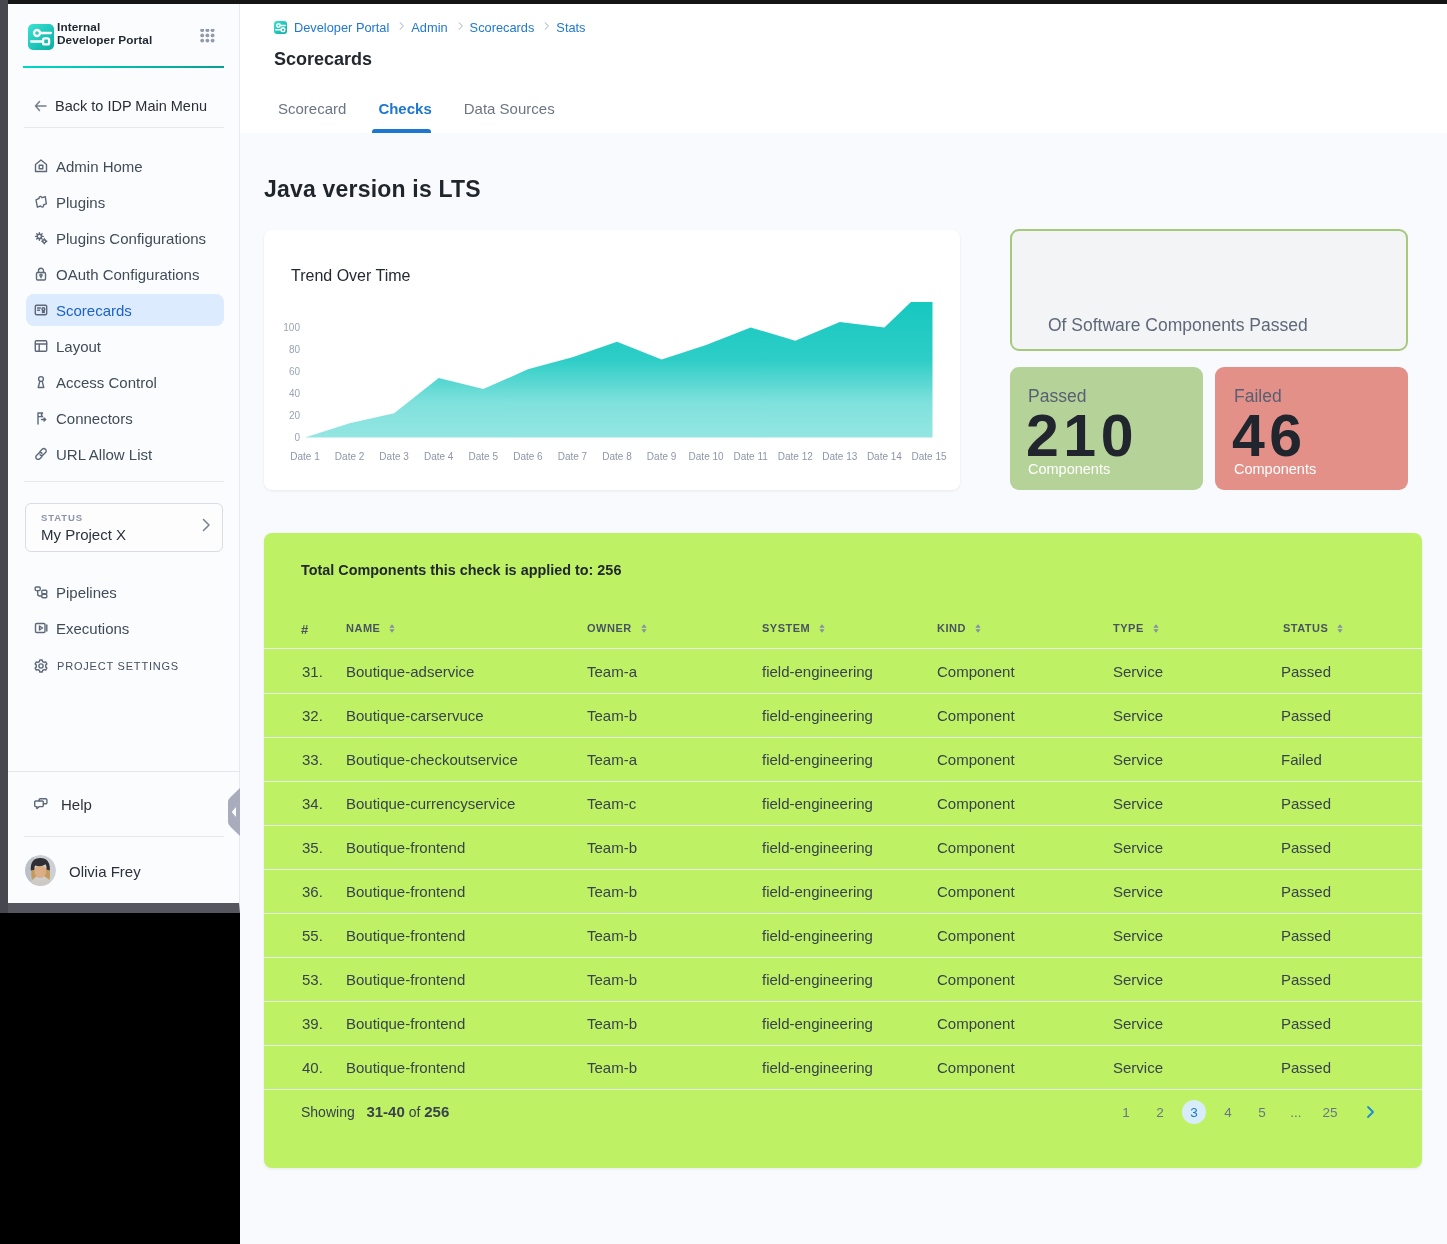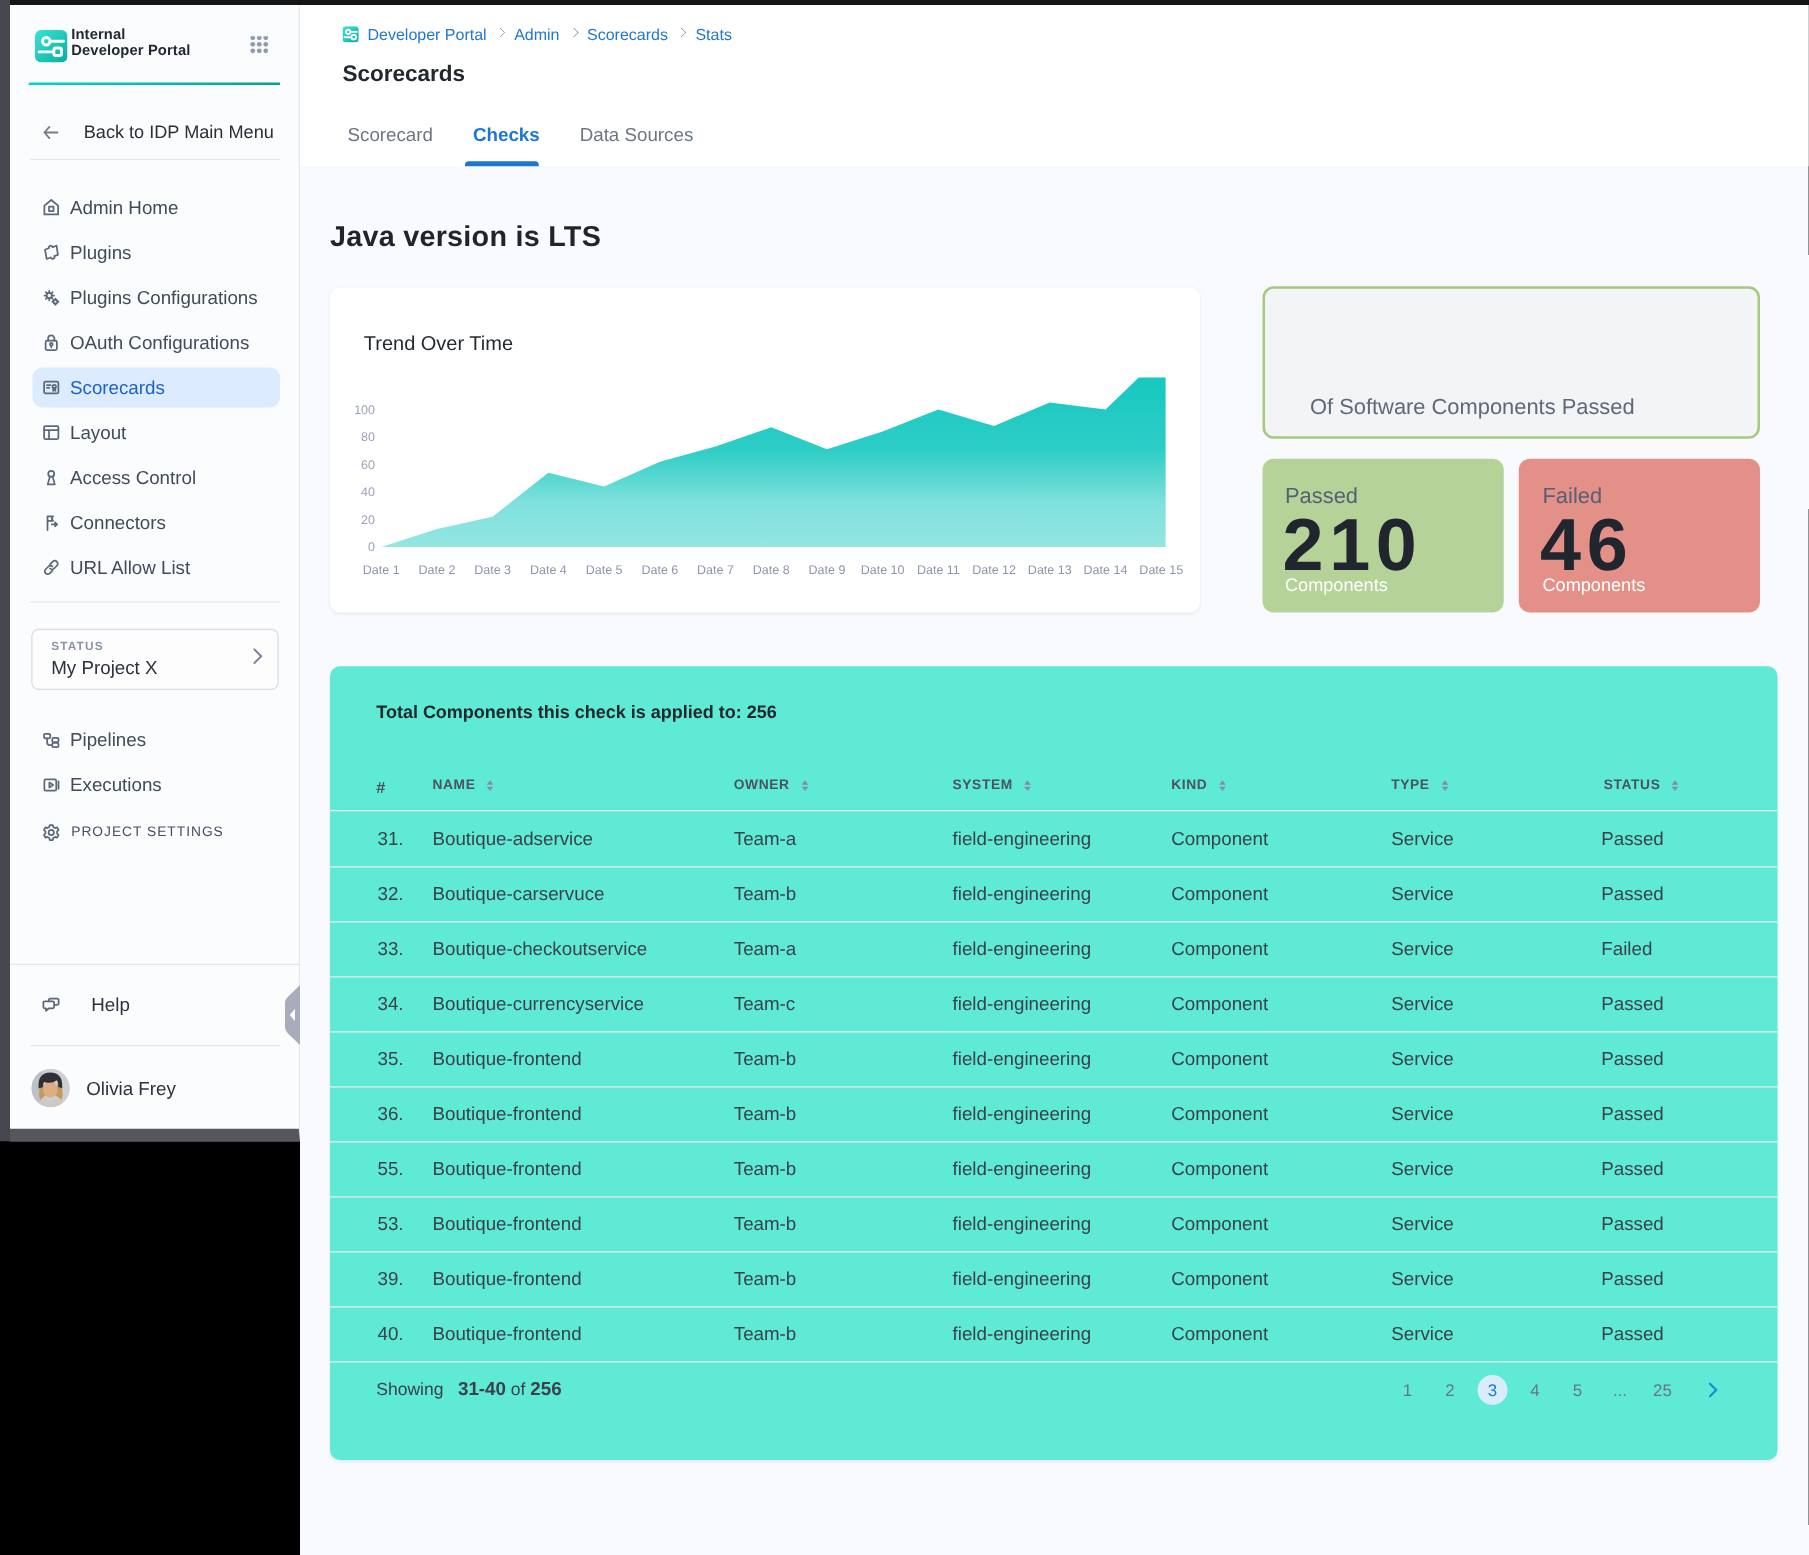--- a/index.html
+++ b/index.html
@@ -13,31 +13,31 @@
   
   #sidebar { left:8px; top:4px; width:232px; height:909px; background:#fbfcfe; border-right:1px solid #e7e9ec; border-bottom:10px solid #56565e; }
   #logo { left:28px; top:24px; }
   #brand { left:57px; top:20.5px; width:150px; font-size:11.8px; line-height:13.8px; font-weight:bold; color:#1f2730; letter-spacing:0.1px;}
   #gridicon { left:200px; top:29px; }
   #tealline { left:23px; top:65.5px; width:201px; height:2px; background:linear-gradient(90deg,#00d8ca,#0a9e96); }
   .navrow { left:33px; height:32px; display:flex; align-items:center; }
   .navrow svg { flex:0 0 16px; }
   .navtext { margin-left:7px; font-size:15px; color:#414c59; white-space:nowrap; }
   #backrow { left:34px; top:90px; height:32px; display:flex; align-items:center;}
-  #backtext { margin-left:20px; font-size:14.5px; color:#292f36; }
+  #backtext { margin-left:8px; font-size:14.5px; color:#292f36; }
   .divider { left:24px; width:200px; height:1px; background:#e6e8ec; }
   #selpill { left:26px; top:294px; width:198px; height:32px; border-radius:8px; background:#dcebfd; }
   #projbox { left:25px; top:503px; width:198px; height:49px; border:1px solid #d9dce2; border-radius:6px; background:#fdfdfe; }
   #projlabel { left:41px; top:512px; font-size:9.5px; font-weight:bold; letter-spacing:0.9px; color:#8b94a8; }
   #projname { left:41px; top:526px; font-size:15px; color:#2c323b; }
   #projchev { left:200px; top:517px; }
   #psettings { left:33px; top:650px; height:32px; display:flex; align-items:center; }
   #pstext { margin-left:8px; font-size:11px; font-weight:400; letter-spacing:0.8px; color:#454f5f; }
   #helprow { left:33px; top:788px; height:32px; display:flex; align-items:center; }
-  #helptext { margin-left:24px; font-size:15px; color:#2c323b; }
+  #helptext { margin-left:12px; font-size:15px; color:#2c323b; }
   #avatar { left:25px; top:855px; width:31px; height:31px; border-radius:50%; overflow:hidden; }
   #uname { left:69px; top:863px; font-size:15px; color:#2c323b; }
   #handle { left:228px; top:788px; }
 
   
   #content { left:240px; top:4px; width:1207px; height:1240px; background:#f8fafd; }
   #header { left:240px; top:4px; width:1207px; height:129px; background:#fff; }
   #crumbs { left:274px; top:20px; display:flex; align-items:center; font-size:12.8px; color:#2178cf; }
   .csep { width:6px; height:10px; margin:0 8px; background:none; position:relative; } .csep::before { content:''; position:absolute; left:0; top:0.5px; width:5px; height:5px; border-top:1.5px solid #98a1b0; border-right:1.5px solid #98a1b0; transform:rotate(45deg); border-radius:1px; }
   #h1 { left:274px; top:49px; font-size:18px; font-weight:bold; color:#22282e; }
@@ -54,21 +54,21 @@
   #pctnum { left:34px; top:7px; font-size:64px; font-weight:600; color:#23282f; letter-spacing:-3px; position:absolute;}
   #pctsub { left:36px; top:84px; font-size:17.5px; color:#5f6878; position:absolute; }
   .statcard { top:367px; width:193px; height:123px; border-radius:9px; }
   #passcard { left:1010px; background:#b5d398; }
   #failcard { left:1215px; background:#e29088; }
   .statlabel { left:18px; top:19px; font-size:17.5px; color:#575f73; position:absolute; }
   .statnum { left:16px; top:35px; font-size:59px; font-weight:600; color:#20252e; letter-spacing:4.5px; position:absolute; }
   .statsub { left:18px; top:94px; font-size:14.5px; color:#fff; position:absolute; }
 
   
-  #tablecard { left:264px; top:533px; width:1158px; height:635px; background:#5eead4; border-radius:8px; box-shadow:0 1px 3px rgba(20,30,50,.08); }
+  #tablecard { left:264px; top:533px; width:1158px; height:635px; background:#bef264; border-radius:8px; box-shadow:0 1px 3px rgba(20,30,50,.08); }
   #ttitle { left:37px; top:29px; font-size:14.4px; font-weight:bold; color:#22282e; position:absolute; }
   #filter { left:819px; top:27px; width:319px; height:30px; background:#eef7fd; border:1.5px solid #3a9fd9; border-radius:5px; position:absolute; display:flex; align-items:center; }
   #filterph { color:#9fb0bd; font-size:14px; margin-left:3px; }
   .th { position:absolute; top:89px; font-size:11px; font-weight:bold; letter-spacing:0.5px; color:#4a5360; display:flex; align-items:center; gap:9px;}
   .row { position:absolute; left:0; width:1158px; height:44px; border-bottom:1px solid #e9ecef; }
   .cell { position:absolute; top:13px; font-size:15px; color:#39424e; }
   #pagerow { position:absolute; left:0; top:556px; width:1158px; height:46px; }
   #showing { position:absolute; left:37px; top:14px; font-size:14px; color:#39424e; }
   #pages { position:absolute; right:44px; top:11px; display:flex; align-items:center; gap:10px; font-size:13.5px; color:#6a7586; }
   .pg { width:24px; height:24px; display:flex; align-items:center; justify-content:center; }

